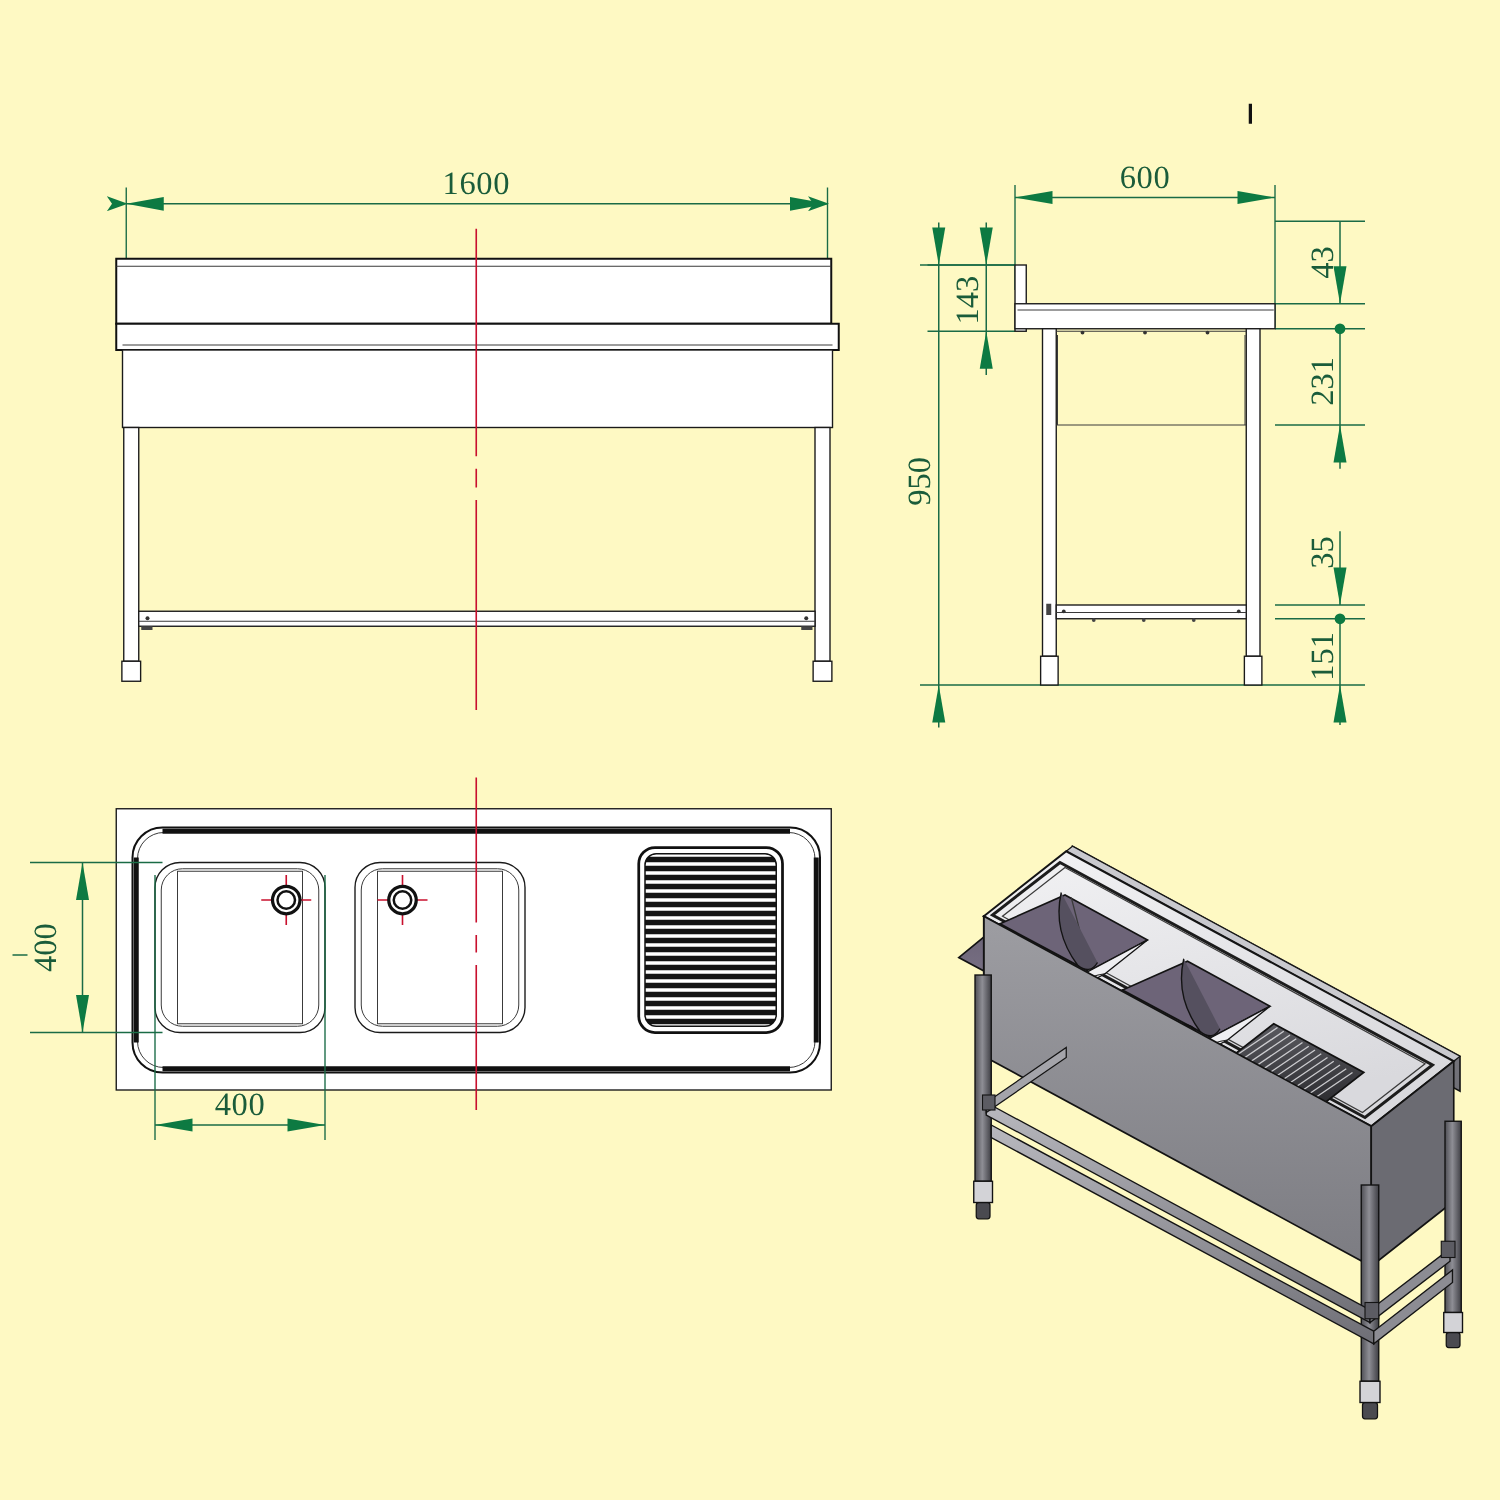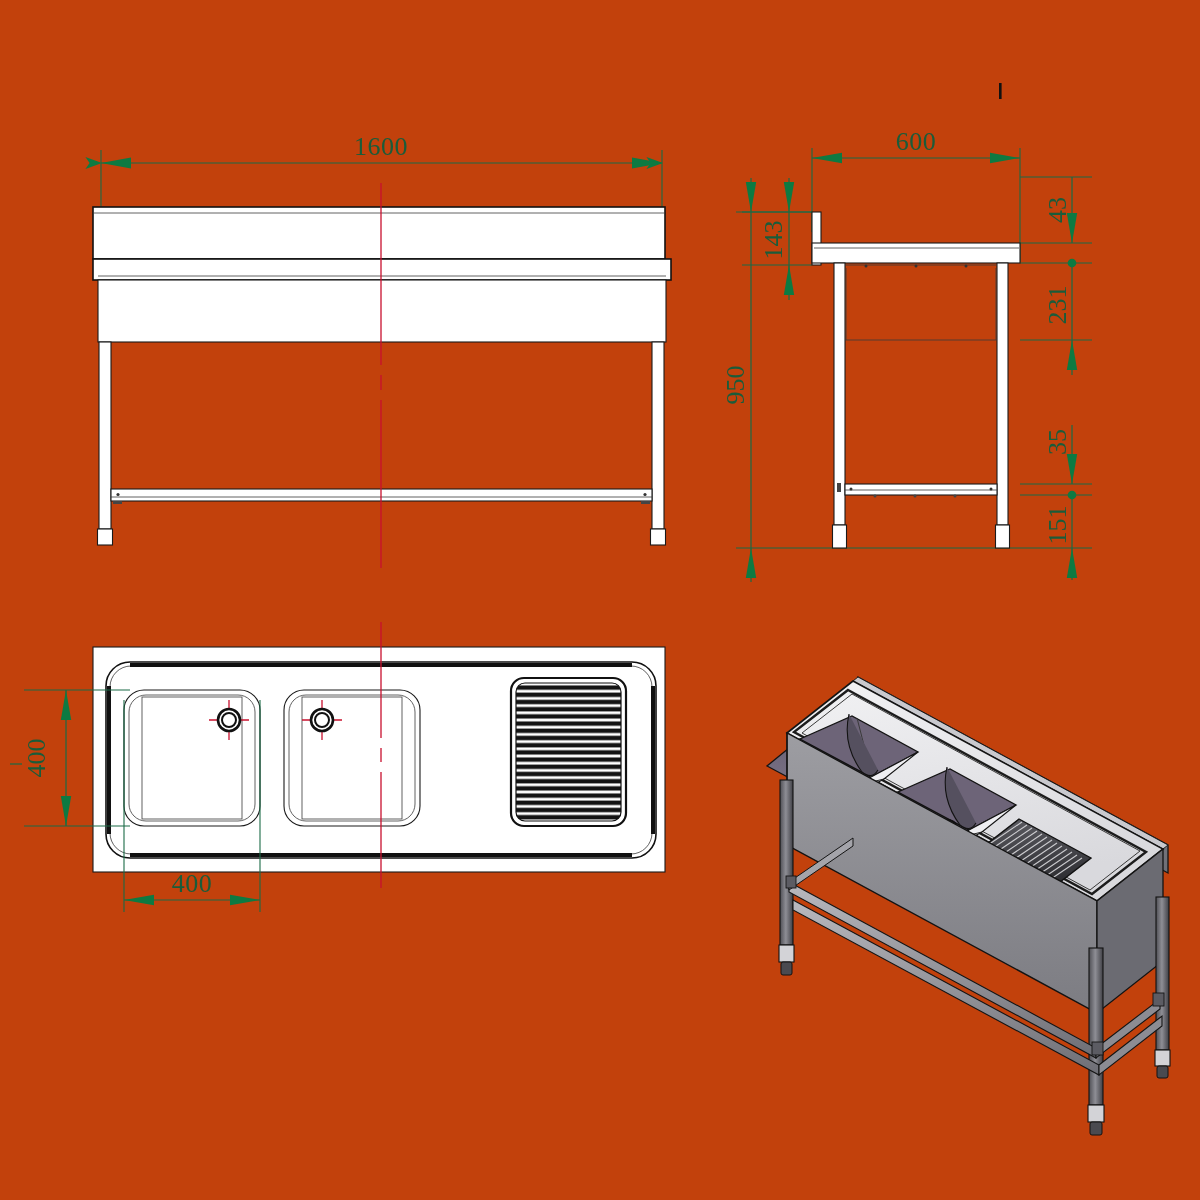--- a/index.html
+++ b/index.html
@@ -1,18 +1,18 @@
 <!DOCTYPE html>
 <html><head>
 <meta charset="utf-8">
 <style>
   html,body{margin:0;padding:0;background:#ffffff;}
   body{width:1200px;height:1200px;position:relative;overflow:hidden;
        font-family:"Liberation Serif", serif;}
-  .sheet{position:absolute;inset:0;background:#c2410c;}
+  .sheet{position:absolute;inset:0;background:#fef9c3;}
   svg{display:block;}
   .dimtxt{fill:#1a5c3a;font-family:"Liberation Serif",serif;font-size:26px;letter-spacing:0.5px;}
   .dimtxt-v{fill:#1a5c3a;font-family:"Liberation Serif",serif;font-size:26px;}
   .dimline{stroke:#1a6b46;stroke-width:1.2;fill:none;}
   .extline{stroke:#1a6b46;stroke-width:1.1;fill:none;}
   .arrow{fill:#0d7a42;stroke:none;}
   .dot{fill:#0d7a42;stroke:none;}
   .ol{stroke:#111111;fill:none;}
   .ol-t{stroke:#111111;fill:none;stroke-width:1.6;}
   .ol-m{stroke:#1a1a1a;fill:none;stroke-width:1.1;}

